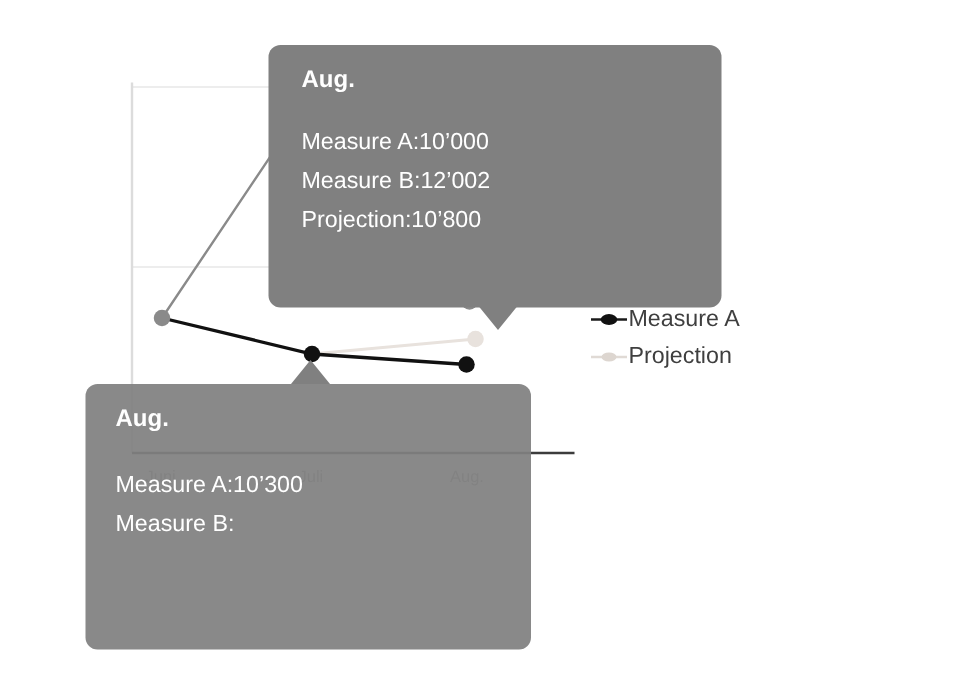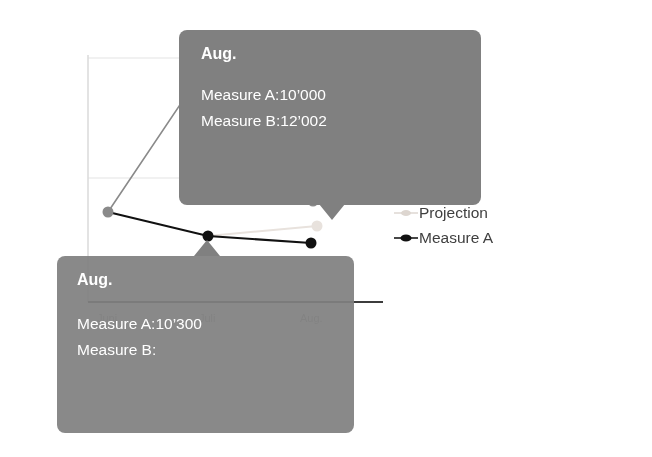--- a/index.html
+++ b/index.html
@@ -145,52 +145,54 @@
 
   <div class="xtick" style="left:97px; top:313px;">Juni</div>
   <div class="xtick" style="left:199px; top:313px;">Juli</div>
   <div class="xtick" style="left:300px; top:313px;">Aug.</div>
 
   <div id="legend">
 
     <div class="legend-row">
       <span class="legend-glyph">
         <svg viewBox="0 0 26 14" width="26" height="14" xmlns="http://www.w3.org/2000/svg">
+          <line x1="1" y1="7" x2="25" y2="7" stroke="#1a1a1a" stroke-width="1.6"></line>
+          <ellipse cx="13" cy="7" rx="5.5" ry="3.6" fill="#111111"></ellipse>
+        </svg>
+      </span>
+      <span class="legend-label">Measure A</span>
+    </div>
+
+    <div class="legend-row">
+      <span class="legend-glyph">
+        <svg viewBox="0 0 26 14" width="26" height="14" xmlns="http://www.w3.org/2000/svg">
           <line x1="1" y1="7" x2="25" y2="7" stroke="#e0dad5" stroke-width="1.6"></line>
           <ellipse cx="13" cy="7" rx="5" ry="3" fill="#ddd6d0"></ellipse>
         </svg>
       </span>
       <span class="legend-label">Projection</span>
     </div>
 
-    <div class="legend-row">
-      <span class="legend-glyph">
-        <svg viewBox="0 0 26 14" width="26" height="14" xmlns="http://www.w3.org/2000/svg">
-          <line x1="1" y1="7" x2="25" y2="7" stroke="#1a1a1a" stroke-width="1.6"></line>
-          <ellipse cx="13" cy="7" rx="5.5" ry="3.6" fill="#111111"></ellipse>
-        </svg>
-      </span>
-      <span class="legend-label">Measure A</span>
-    </div>
-
   </div>
 
   <div class="tt-arrow-down" style="left:319px; top:204px;"></div>
   <div class="tooltip" id="tooltip-upper" style="left:179px; top:30px; width:302px; height:175px; padding:16px 22px 0 22px;">
     <div class="tt-title">Aug.</div>
     <div class="tt-rows" style="margin-top:20px;">
       <div class="tt-row">
         <span class="tt-key">Measure A:</span>
         <span class="tt-val">10’000</span>
       </div>
       <div class="tt-row">
         <span class="tt-key">Measure B:</span>
         <span class="tt-val">12’002</span>
       </div>
       <div class="tt-row">
+        <span class="tt-key">Projection:</span>
+        <span class="tt-val">10’800</span>
       </div>
     </div>
   </div>
 
   <div class="tt-arrow-up" style="left:194px; top:240px;"></div>
   <div class="tooltip translucent" id="tooltip-lower" style="left:57px; top:256px; width:297px; height:177px; padding:16px 20px 0 20px;">
     <div class="tt-title">Aug.</div>
     <div class="tt-rows" style="margin-top:23px;">
       <div class="tt-row">
         <span class="tt-key">Measure A:</span>

